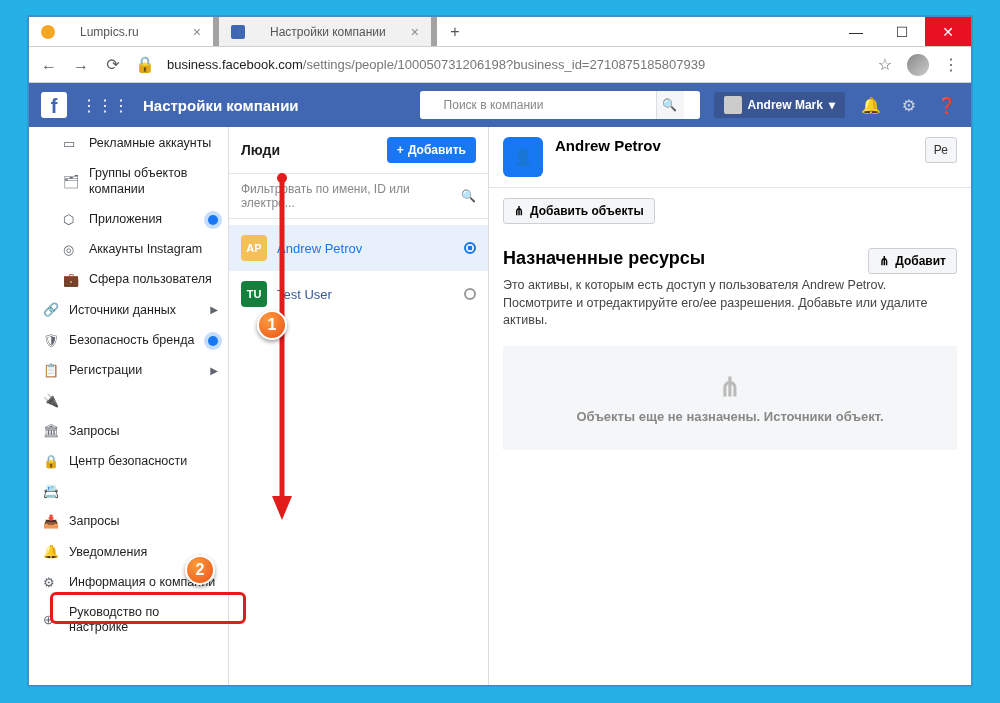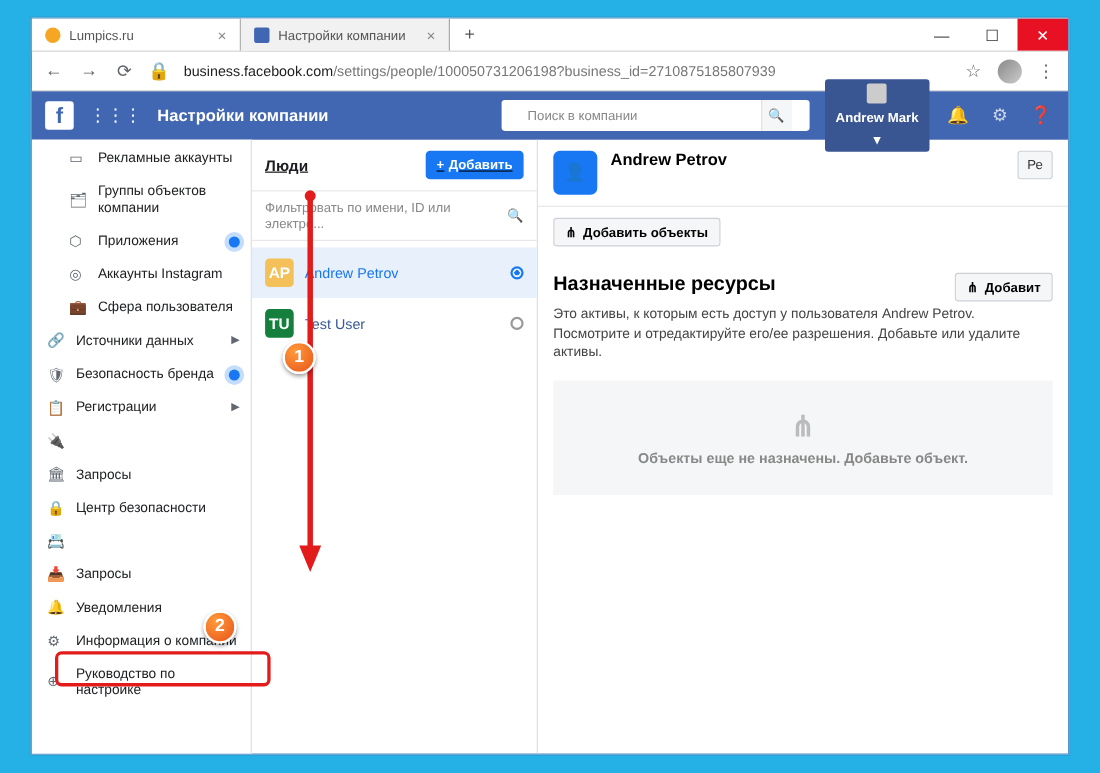--- a/index.html
+++ b/index.html
@@ -1,57 +1,57 @@
 <!DOCTYPE html>
 <html><head>
 <meta charset="utf-8">
 <style>
 *{margin:0;padding:0;box-sizing:border-box;font-family:Helvetica,Arial,sans-serif;}
 body{background:#26b1e6;width:1000px;height:703px;overflow:hidden;position:relative;}
 .window{position:absolute;top:16px;left:28px;width:944px;height:670px;background:#fff;border:1px solid #4a8ac9;box-shadow:0 0 0 1px rgba(0,0,0,.1);}
 .titlebar{height:30px;background:#fff;display:flex;border-bottom:1px solid #d0d0d0;}
 .tabs{display:flex;flex:1;}
-.tab{display:flex;align-items:center;padding:0 12px;font-size:12px;color:#555;gap:8px;border-right:1px solid #a3a3a3;min-width:190px;position:relative;}
+.tab{display:flex;align-items:center;padding:0 12px;font-size:12px;color:#555;gap:25px;border-right:6px solid #a3a3a3;min-width:190px;position:relative;}
 .tab.active{background:#f1f1f1;}
 .tab-icon{width:14px;height:14px;border-radius:50%;}
 .tab-close{font-size:14px;color:#888;}
 .winbtns{display:flex;}
 .winbtn{width:46px;display:flex;align-items:center;justify-content:center;font-size:14px;color:#333;}
 .winbtn.close{background:#e81123;color:#fff;}
 .addrbar{height:36px;display:flex;align-items:center;padding:0 10px;gap:12px;border-bottom:1px solid #d0d0d0;}
 .navicon{color:#5f6368;font-size:16px;width:20px;text-align:center;}
 .url{flex:1;font-size:13px;color:#333;}
 .url .host{color:#202124;}
 .url .path{color:#777;}
 .avatar-s{width:22px;height:22px;border-radius:50%;background:linear-gradient(135deg,#888,#ccc);}
 .fbbar{height:44px;background:#4267b2;display:flex;align-items:center;padding:0 12px;color:#fff;gap:14px;}
 .fb-logo{width:26px;height:26px;background:#fff;color:#4267b2;font-weight:bold;font-size:20px;display:flex;align-items:flex-end;justify-content:center;border-radius:3px;}
 .apps-icon{font-size:16px;}
 .fbtitle{font-size:15px;font-weight:bold;}
 .fbsearch{margin-left:auto;width:280px;height:28px;background:#fff;border-radius:3px;display:flex;align-items:center;padding:0 24px;color:#888;font-size:12px;}
 .fbsearch .sicon{margin-left:auto;width:28px;text-align:center;background:#f5f6f7;height:28px;line-height:28px;margin-right:-8px;border-left:1px solid #ddd;}
-.user-chip{background:#395693;padding:4px 10px;border-radius:3px;display:flex;align-items:center;gap:6px;font-size:12px;font-weight:bold;flex-direction:column;}
+.user-chip{background:#395693;padding:4px 10px;border-radius:3px;display:flex;align-items:center;gap:6px;font-size:12px;font-weight:bold;}
 .user-chip .ua{width:18px;height:18px;background:#ccc;border-radius:2px;}
 .fb-icon{color:#c9d4e8;font-size:16px;width:24px;text-align:center;}
 .content{display:flex;height:calc(100% - 110px);}
 .sidebar{width:200px;border-right:1px solid #dadde1;background:#fff;overflow:hidden;padding-top:2px;}
 .snav{list-style:none;}
 .snav li{display:flex;align-items:center;padding:7px 10px 7px 14px;font-size:12.5px;color:#1c1e21;gap:10px;cursor:pointer;position:relative;line-height:1.25;}
 .snav li.indent{padding-left:34px;}
 .snav li .sicon{width:16px;color:#606770;font-size:13px;flex-shrink:0;}
 .snav li .chev{margin-left:auto;color:#606770;font-size:10px;}
 .snav li .dot{width:10px;height:10px;border-radius:50%;background:#1877f2;box-shadow:0 0 0 4px rgba(24,119,242,.25);margin-left:auto;}
 .middle{width:260px;border-right:1px solid #dadde1;}
-.mhead{display:flex;align-items:center;padding:10px 12px;text-decoration:underline;}
+.mhead{display:flex;align-items:center;padding:10px 12px;}
 .mtitle{font-weight:bold;font-size:14px;color:#1c1e21;}
 .addbtn{margin-left:auto;background:#1877f2;color:#fff;font-size:12px;font-weight:bold;padding:6px 10px;border-radius:4px;display:flex;align-items:center;gap:4px;}
 .filter{border-top:1px solid #e5e5e5;border-bottom:1px solid #e5e5e5;padding:8px 12px;display:flex;align-items:center;font-size:12px;color:#888;}
 .plist{padding:6px 0;}
 .prow{display:flex;align-items:center;padding:10px 12px;gap:10px;font-size:13px;cursor:pointer;}
-.prow .badge{width:26px;height:26px;border-radius:4px;display:flex;align-items:center;justify-content:center;font-size:14px;font-weight:bold;color:#fff;}
+.prow .badge{width:26px;height:26px;border-radius:4px;display:flex;align-items:center;justify-content:center;font-size:11px;font-weight:bold;color:#fff;}
 .prow.sel{background:#e7f0fb;}
 .prow.sel .pname{color:#1877f2;}
 .prow .pname{color:#385898;}
 .prow .radio{margin-left:auto;width:12px;height:12px;border:2px solid #999;border-radius:50%;}
 .prow.sel .radio{border-color:#1877f2;background:radial-gradient(#1877f2 40%,transparent 45%);}
 .right{flex:1;padding:0;overflow:hidden;}
 .rhead{display:flex;padding:10px 14px;gap:12px;align-items:flex-start;border-bottom:1px solid #e5e5e5;}
 .rbadge{width:40px;height:40px;border-radius:6px;background:#1877f2;color:#fff;display:flex;align-items:center;justify-content:center;}
 .rname{font-weight:bold;font-size:15px;}
 .rsub{font-size:12px;color:#606770;}
@@ -240,21 +240,21 @@
       </div>
       <div class="rsec">
         <span class="add2">
             <span>⋔</span>
             <span>Добавит</span>
           </span>
         <h2>Назначенные ресурсы</h2>
         <p>Это активы, к которым есть доступ у пользователя Andrew Petrov. Посмотрите и отредактируйте его/ее разрешения. Добавьте или удалите активы.</p>
         <div class="empty">
           <span class="eicon">⋔</span>
-          <span>Объекты еще не назначены. Добавьте объект.</span>
+          <span>Объекты еще не назначены. Источники объект.</span>
         </div>
       </div>
     </div>
   </div>
 </div>
 
 <svg class="arrow" style="left:272px;top:172px" width="20" height="348">
   <line x1="10" y1="6" x2="10" y2="328" stroke="#e21b1b" stroke-width="5"></line>
   <circle cx="10" cy="6" r="5" fill="#e21b1b"></circle>
   <polygon points="10,348 0,324 20,324" fill="#e21b1b"></polygon>

